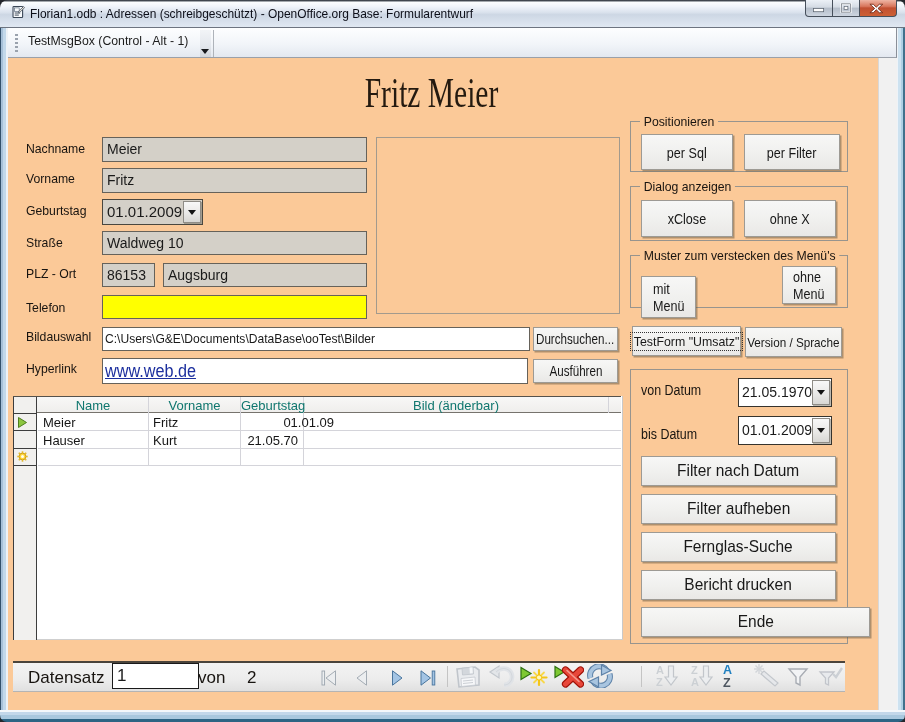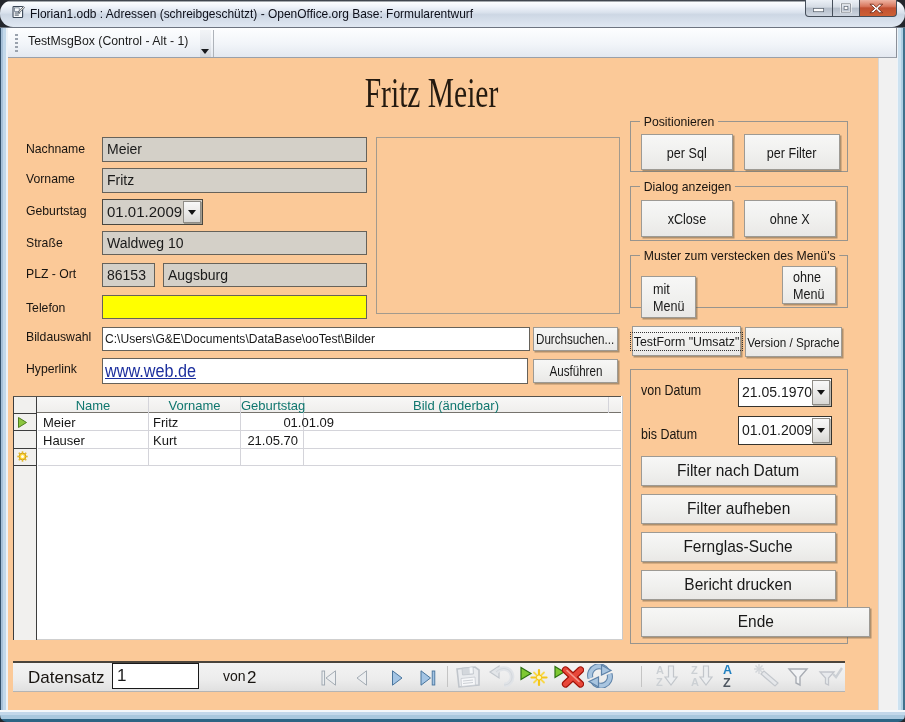--- a/index.html
+++ b/index.html
@@ -5,21 +5,21 @@
 * { margin:0; padding:0; box-sizing:border-box; }
 html,body { width:905px; height:722px; overflow:hidden; }
 body { font-family:"Liberation Sans", sans-serif; background:#23262c; }
 #page { position:relative; width:905px; height:722px; background:#23262c; }
 #win { position:absolute; left:0; top:0; width:905px; height:722px;
   border-radius:8px 8px 7px 7px; overflow:hidden; }
 .abs { position:absolute; }
 
 
 #titlebar { left:0; top:0; width:905px; height:27px;
-  background:linear-gradient(180deg,#23272e 0%,#596069 3.5%,#fbfdfe 8%,#f0f4fa 24%,#dae2ed 46%,#cdd7e4 54%,#d6dfeb 76%,#e0e8f2 100%);border-radius:13px; }
+  background:linear-gradient(180deg,#23272e 0%,#596069 3.5%,#fbfdfe 8%,#f0f4fa 24%,#dae2ed 46%,#cdd7e4 54%,#d6dfeb 76%,#e0e8f2 100%); }
 #titleicon { left:12px; top:4px; width:13px; height:16px; }
 #titletext { left:30px; top:6px; font-size:13px; color:#0c0e18; white-space:nowrap; transform:scaleX(0.92); transform-origin:0 0; }
 #capbtns { left:805px; top:0; width:92px; height:18px; }
 .cap { position:absolute; top:0; height:17px; border:1px solid #464f5b; border-top:none; }
 #cap-min { left:0; width:28px; border-radius:0 0 0 4px;
   background:linear-gradient(180deg,#ecf1f7 0%,#d4dbe4 45%,#b4bdc9 50%,#cdd5e0 100%); }
 #cap-max { left:27px; width:28px;
   background:linear-gradient(180deg,#ecf1f7 0%,#d4dbe4 45%,#b4bdc9 50%,#cdd5e0 100%); }
 #cap-close { left:54px; width:38px; border-radius:0 0 4px 0;
   background:linear-gradient(180deg,#eeb5a4 0%,#d8765c 40%,#c14f31 50%,#cd6034 100%); }
@@ -288,21 +288,21 @@
   <div class="btn" style="left:641px; top:570px; width:195px; height:30px; font-size:17px;">
         <span class="bt2">Bericht drucken</span>
       </div>
   <div class="btn" style="left:641px; top:607px; width:229px; height:30px; font-size:17px;">
         <span class="bt2">Ende</span>
       </div>
 
   <div class="abs" id="navbar"></div>
   <div class="lbl" style="left:28px; top:668px; font-size:17px;">Datensatz</div>
   <div class="fld fldw" style="left:112px; top:663px; width:87px; height:26px; border-color:#1a1a1a; line-height:24px; padding-left:4px; font-size:17px;">1</div>
-  <div class="lbl" style="left:223px; top:668px; font-size:14px;">von</div>
+  <div class="lbl" style="left:198px; top:668px; font-size:17px;">von</div>
   <div class="lbl" style="left:247px; top:668px; font-size:17px;">2</div>
 
   <svg class="abs" style="left:320px; top:670px;" width="17" height="16" viewBox="0 0 17 16">
     <rect x="2" y="1" width="2.6" height="14" fill="#eceef0" stroke="#9ba4ad" stroke-width="0.9"></rect>
     <path d="M15.5 0.8 L6 8 L15.5 15.2 Z" fill="#eceef0" stroke="#9ba4ad" stroke-width="0.9"></path>
   </svg>
   <svg class="abs" style="left:354px; top:670px;" width="14" height="16" viewBox="0 0 14 16">
     <path d="M12.5 0.8 L3 8 L12.5 15.2 Z" fill="#eceef0" stroke="#9ba4ad" stroke-width="0.9"></path>
   </svg>
   <svg class="abs" style="left:391px; top:670px;" width="14" height="16" viewBox="0 0 14 16">

